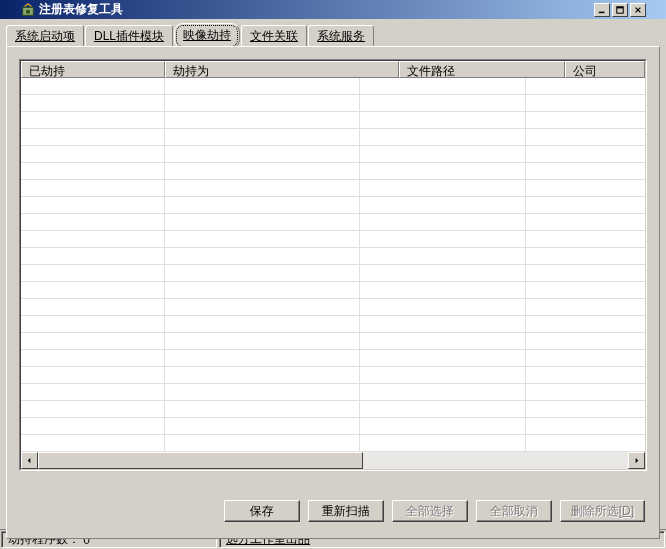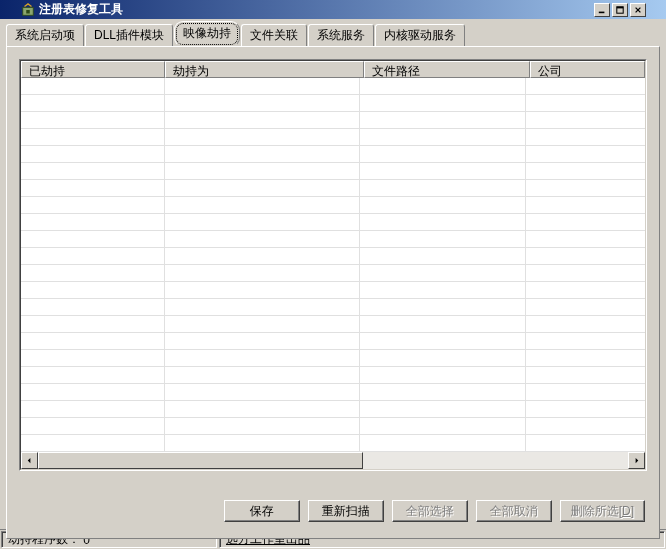--- a/index.html
+++ b/index.html
@@ -49,24 +49,25 @@
     background:#d4d0c8;
     height: calc(549px - 19px - 20px); 
     padding: 6px 6px 0 6px;
     display:flex;
     flex-direction:column;
   }
 
   
   .tab-strip {
     display:flex;
-    align-items:flex-end;
+    align-items:center;
     height:21px;
     position:relative;
     z-index:1;
+    text-decoration:underline;
   }
   .tab {
     padding: 2px 8px 3px 8px;
     background:#d4d0c8;
     border-top:1px solid #fff;
     border-left:1px solid #fff;
     border-right:1px solid #808080;
     border-bottom:none;
     border-radius:3px 3px 0 0;
     margin-right:1px;
@@ -278,31 +279,30 @@
 </div>
 
 <div class="client">
 
   <div class="tab-strip">
     <div class="tab"><span>系统启动项</span></div>
     <div class="tab"><span>DLL插件模块</span></div>
     <div class="tab active"><span>映像劫持</span></div>
     <div class="tab"><span>文件关联</span></div>
     <div class="tab"><span>系统服务</span></div>
-    <div class="tab"><span>内核驱动服务</span></div>
   </div>
 
   <div class="tab-panel">
 
     <div class="listview">
       <div class="lv-inner">
 
         <div class="lv-header">
           <div class="col" style="width:144px"><span>已劫持</span></div>
-          <div class="col" style="width:199px"><span>劫持为</span></div>
+          <div class="col" style="width:234px"><span>劫持为</span></div>
           <div class="col" style="width:166px"><span>文件路径</span></div>
           <div class="col" style="flex:1"><span>公司</span></div>
         </div>
 
         <div class="lv-body">
           <div class="lv-rows" id="lv-rows">
               <div class="lv-row"></div>
               <div class="lv-row"></div>
               <div class="lv-row"></div>
               <div class="lv-row"></div>

